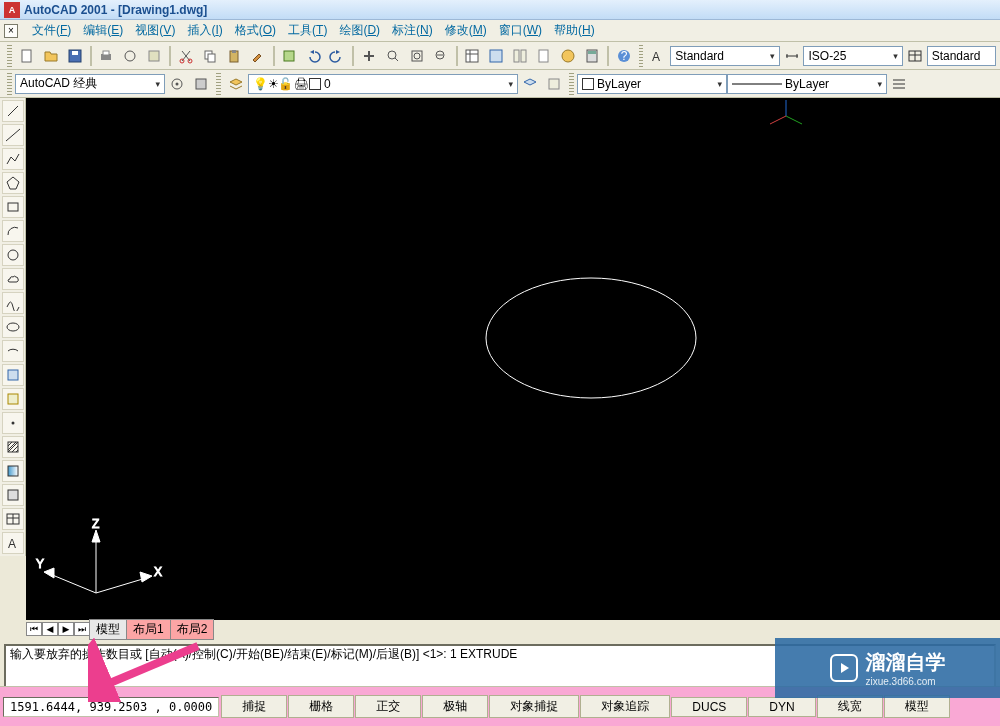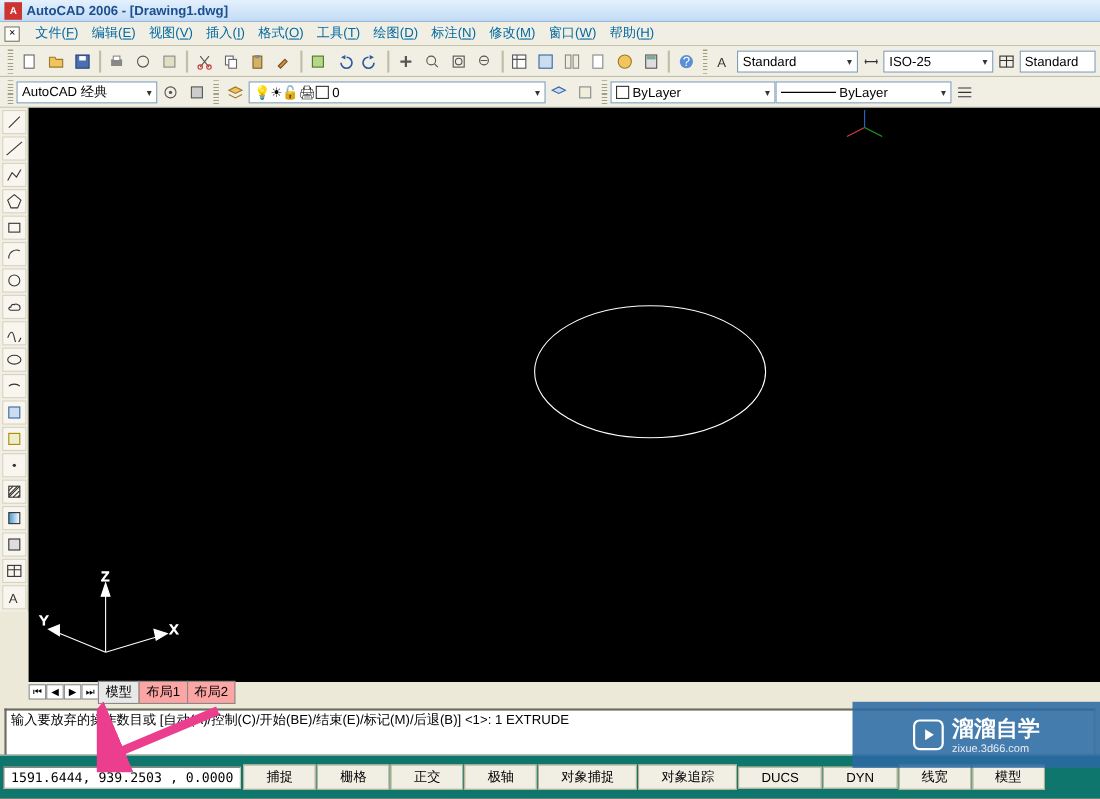--- a/index.html
+++ b/index.html
@@ -37,41 +37,41 @@
 .navbtn { width: 16px; height: 14px; border: 1px solid #888; background: #fff; display: flex; align-items: center; justify-content: center; font-size: 9px; }
 .tab { padding: 1px 6px; background: #fca5a5; border: 1px solid #888; margin-left: -1px; }
 .tab.active { background: #e8e8e8; }
 
 
 .cmdwin { position: absolute; left: 4px; right: 4px; top: 644px; height: 52px; background: #fff; border: 2px inset #c0c0a8; display: flex; flex-direction: column; font-family: "SimSun", monospace; font-size: 13px; }
 .cmdline { padding: 0 4px; white-space: nowrap; overflow: hidden; height: 17px; line-height: 17px; }
 .cmdinput { border-top: 1px solid #ddd; }
 
 
-.statusbar { position: absolute; left: 0; right: 0; bottom: 0; height: 40px; background: #0f766e; border-top: 1px solid #c0c0a8; display: flex; align-items: center; padding-left: 3px; }
+.statusbar { position: absolute; left: 0; right: 0; bottom: 0; height: 40px; background: #f9a8d4; border-top: 1px solid #c0c0a8; display: flex; align-items: center; padding-left: 3px; }
 .sfield { border: 1px inset #c0c0a8; background: #fff; padding: 2px 6px; margin-right: 2px; font-family: monospace; font-size: 12px; }
 .sbtn { border: 1px solid #b0b090; background: #f1efe4; padding: 2px 20px; margin-right: 1px; font-size: 12px; }
 
 
 .arrow-annot { position: absolute; left: 88px; top: 638px; pointer-events: none; }
 
 
 .watermark { position: absolute; right: 0; top: 638px; width: 225px; height: 60px; background: #2b6aa3e0; color: #fff; display: flex; align-items: center; justify-content: center; gap: 8px; }
 .watermark .play { width: 28px; height: 28px; border: 2px solid #fff; border-radius: 6px; display: flex; align-items: center; justify-content: center; }
 .watermark .big { font-size: 20px; font-weight: bold; }
 .watermark .small { font-size: 10px; opacity: .85; }
 
 .layer-swatch { width:12px; height:12px; border:1px solid #333; display:inline-block; vertical-align:middle; }
 </style>
 </head>
 <body>
 
 <div class="titlebar">
   <span class="icon">A</span>
-  <span>AutoCAD 2006 - [Drawing1.dwg]</span>
+  <span>AutoCAD 2001 - [Drawing1.dwg]</span>
 </div>
 
 <div class="menubar">
   <span class="closebox">×</span>
   <span class="mitem"><span>文件</span>(<u>F</u>)</span>
   <span class="mitem"><span>编辑</span>(<u>E</u>)</span>
   <span class="mitem"><span>视图</span>(<u>V</u>)</span>
   <span class="mitem"><span>插入</span>(<u>I</u>)</span>
   <span class="mitem"><span>格式</span>(<u>O</u>)</span>
   <span class="mitem"><span>工具</span>(<u>T</u>)</span>
@@ -250,21 +250,21 @@
         <path d="M2 7h12M8 3v10" stroke="#333"></path>
       </svg>
     </div>
   <div class="dropdown" style="width:70px">
       <span>Standard</span>
     </div>
 </div>
 
 <div class="toolrow">
   <div class="vgrip"></div>
-  <div class="dropdown" style="width:128px">
+  <div class="dropdown" style="width:150px">
       <span>AutoCAD 经典</span>
       <span class="arrow">▾</span>
     </div>
   <div class="tbtn">
       <svg viewBox="0 0 16 16">
         <circle cx="8" cy="8" r="5" fill="none" stroke="#555"></circle>
         <circle cx="8" cy="8" r="1.5" fill="#555"></circle>
       </svg>
     </div>
   <div class="tbtn">

